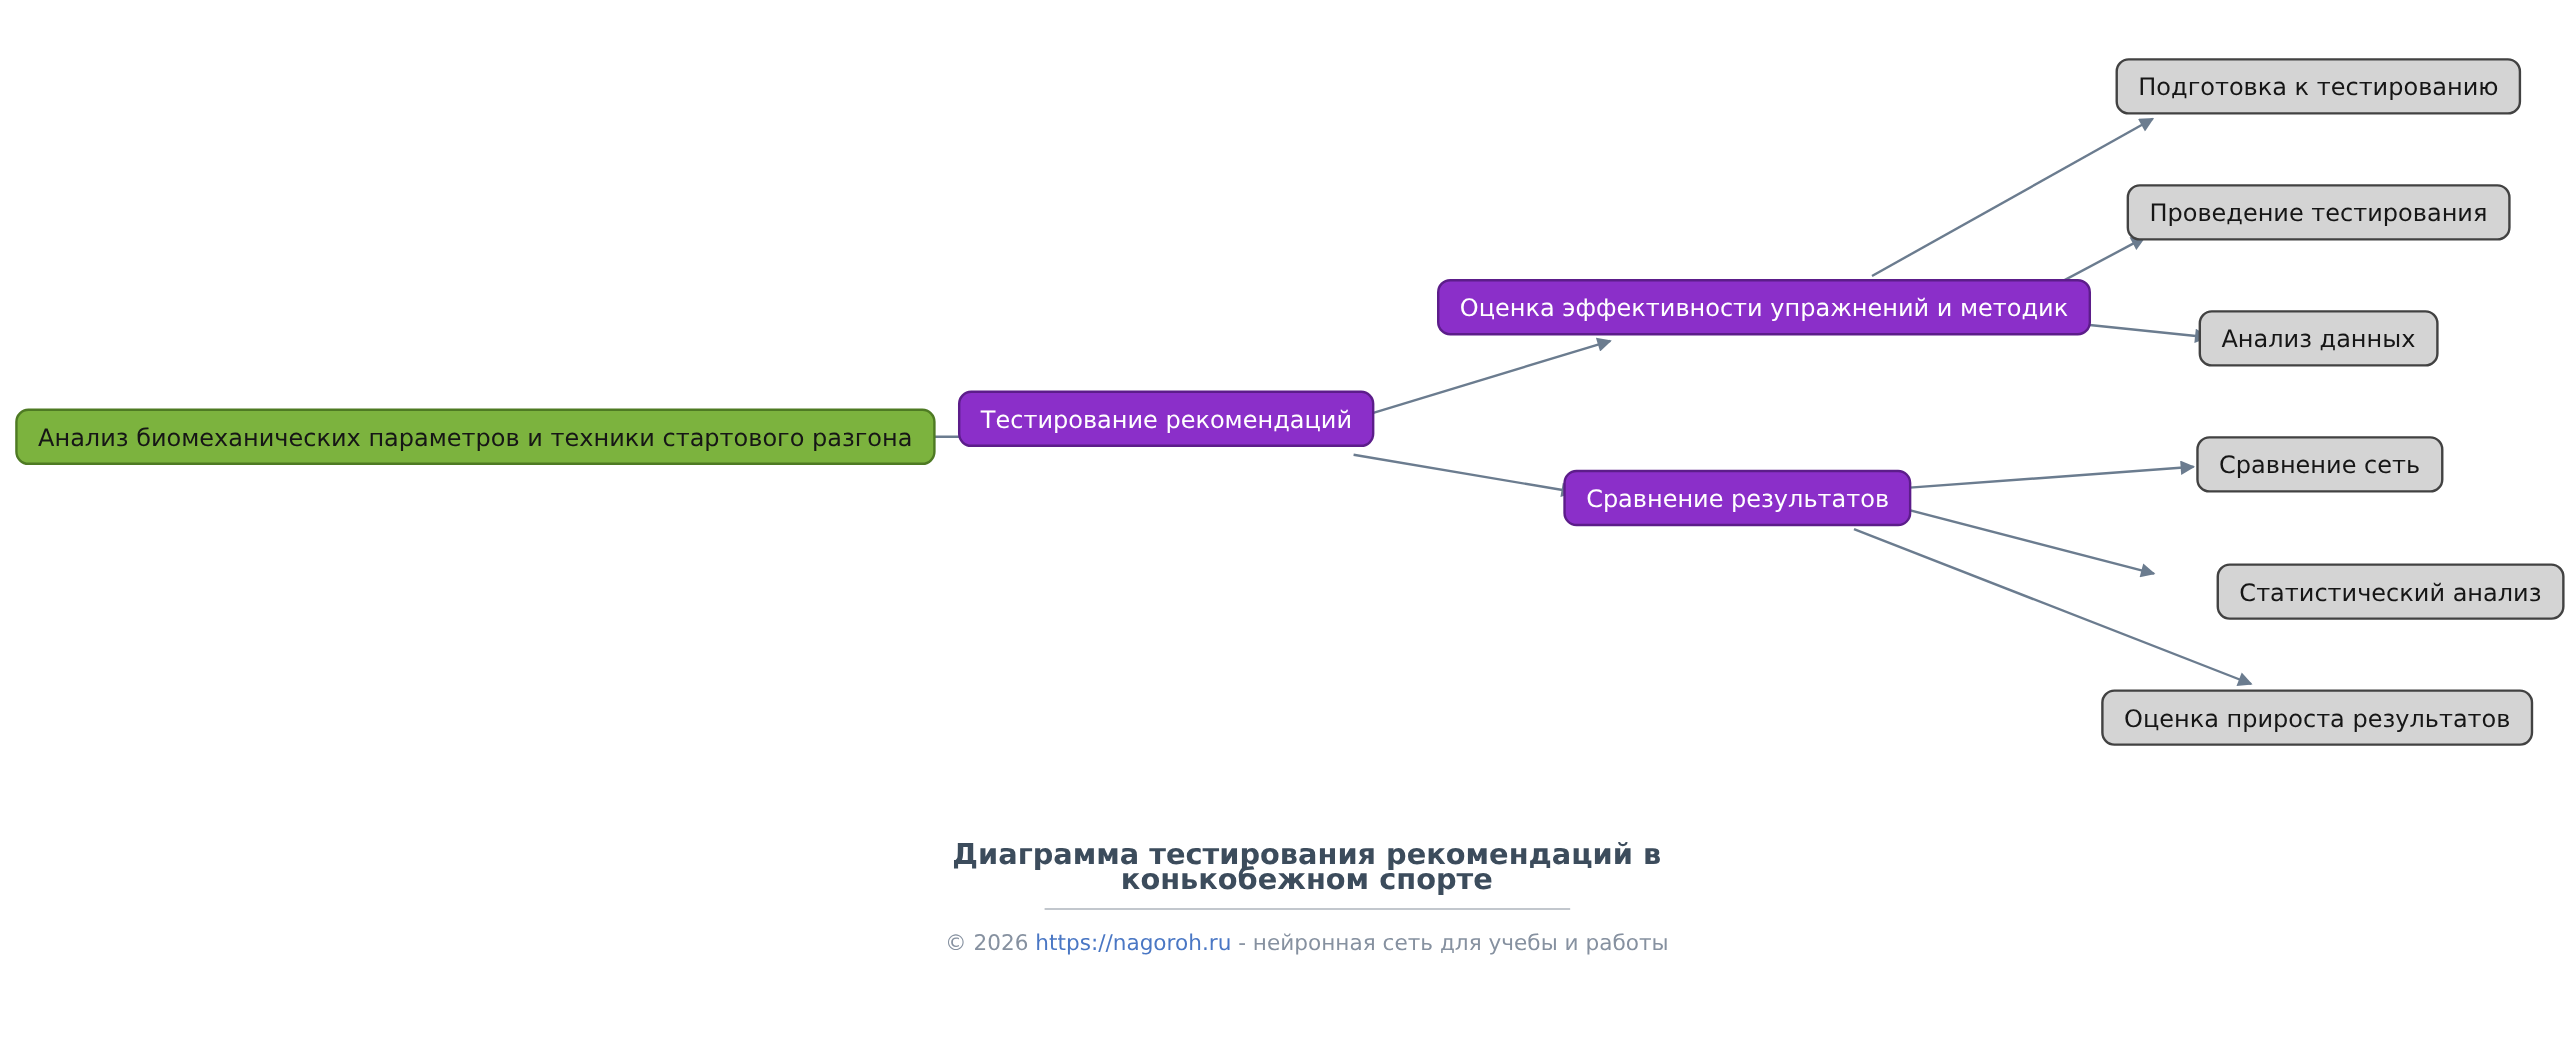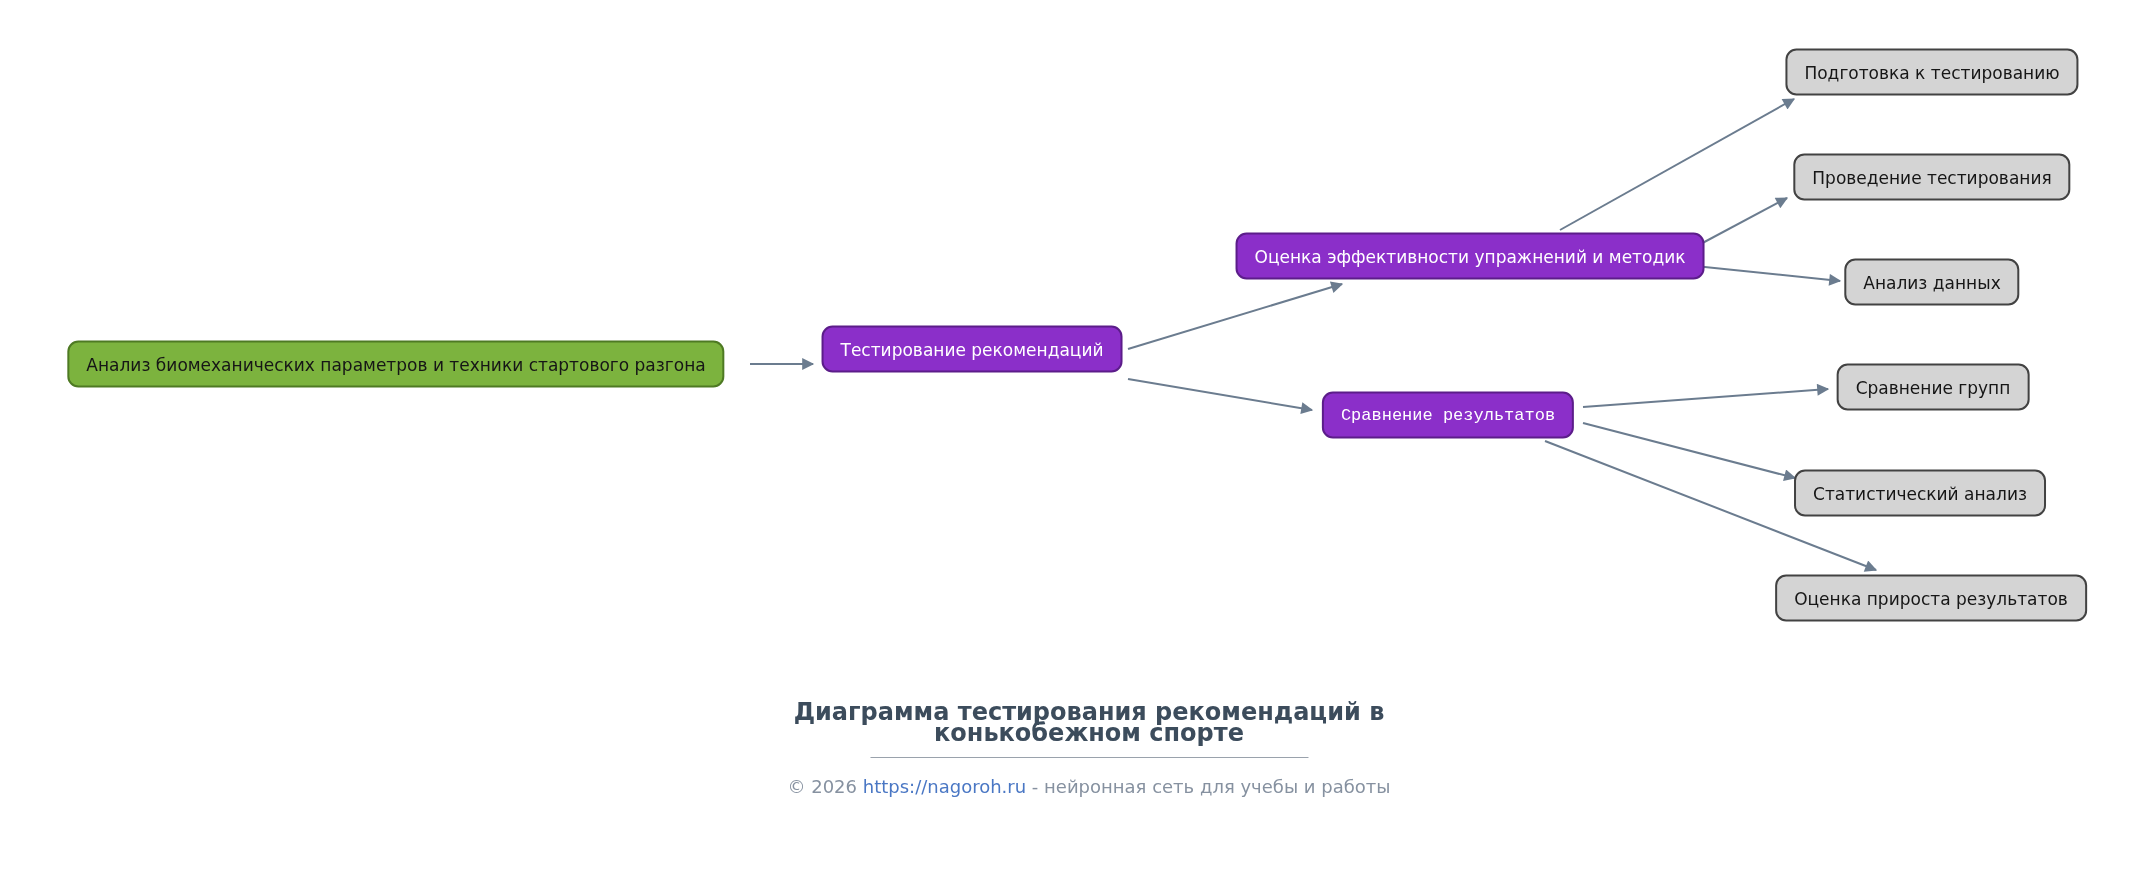--- a/index.html
+++ b/index.html
@@ -19,21 +19,21 @@
 
   .node {
     position: absolute;
     transform: translate(-50%, -50%);
     height: 47px;
     display: flex;
     align-items: center;
     justify-content: center;
     padding: 0 17px;
     border-radius: 11px;
-    font-size: 17px;
+    font-size: 20px;
     white-space: nowrap;
     border: 2px solid #000;
     box-sizing: border-box;
     text-align: right;
   }
   .node.root {
     background: var(--root-fill, #7cb33e);
     border-color: var(--root-border, #4e7a23);
     color: #161616;
   }
@@ -97,26 +97,26 @@
     <line x1="1695" y1="247" x2="1787" y2="198" marker-end="url(#arrowhead)"></line>
     <line x1="1695" y1="266" x2="1840" y2="281" marker-end="url(#arrowhead)"></line>
     <line x1="1583" y1="407" x2="1828" y2="389" marker-end="url(#arrowhead)"></line>
     <line x1="1583" y1="423" x2="1795" y2="478" marker-end="url(#arrowhead)"></line>
     <line x1="1545" y1="441" x2="1876" y2="570" marker-end="url(#arrowhead)"></line>
   </svg>
 
   <div class="node root" style="left:396px;  top:364px;">Анализ биомеханических параметров и техники стартового разгона</div>
   <div class="node branch" style="left:972px;  top:349px;">Тестирование рекомендаций</div>
   <div class="node branch" style="left:1470px; top:256px;">Оценка эффективности упражнений и методик</div>
-  <div class="node branch" style="left:1448px; top:415px;font-family:Liberation Mono, monospace;">Сравнение результатов</div>
+  <div class="node branch" style="left:1448px; top:415px;">Сравнение результатов</div>
   <div class="node leaf" style="left:1932px; top:72px;">Подготовка к тестированию</div>
   <div class="node leaf" style="left:1932px; top:177px;">Проведение тестирования</div>
   <div class="node leaf" style="left:1932px; top:282px;">Анализ данных</div>
-  <div class="node leaf" style="left:1933px; top:387px;">Сравнение групп</div>
-  <div class="node leaf" style="left:1920px; top:493px;">Статистический анализ</div>
+  <div class="node leaf" style="left:1933px; top:387px;">Сравнение сеть</div>
+  <div class="node leaf" style="left:1992px; top:493px;">Статистический анализ</div>
   <div class="node leaf" style="left:1931px; top:598px;">Оценка прироста результатов</div>
 
   <div class="caption">
     <div class="title-line">Диаграмма тестирования рекомендаций в</div>
     <div class="title-line">конькобежном спорте</div>
     <hr class="rule">
     <div class="footer"><span>© 2026 </span><a href="#">https://nagoroh.ru</a><span> - нейронная сеть для учебы и работы</span></div>
   </div>
 
 </div>

